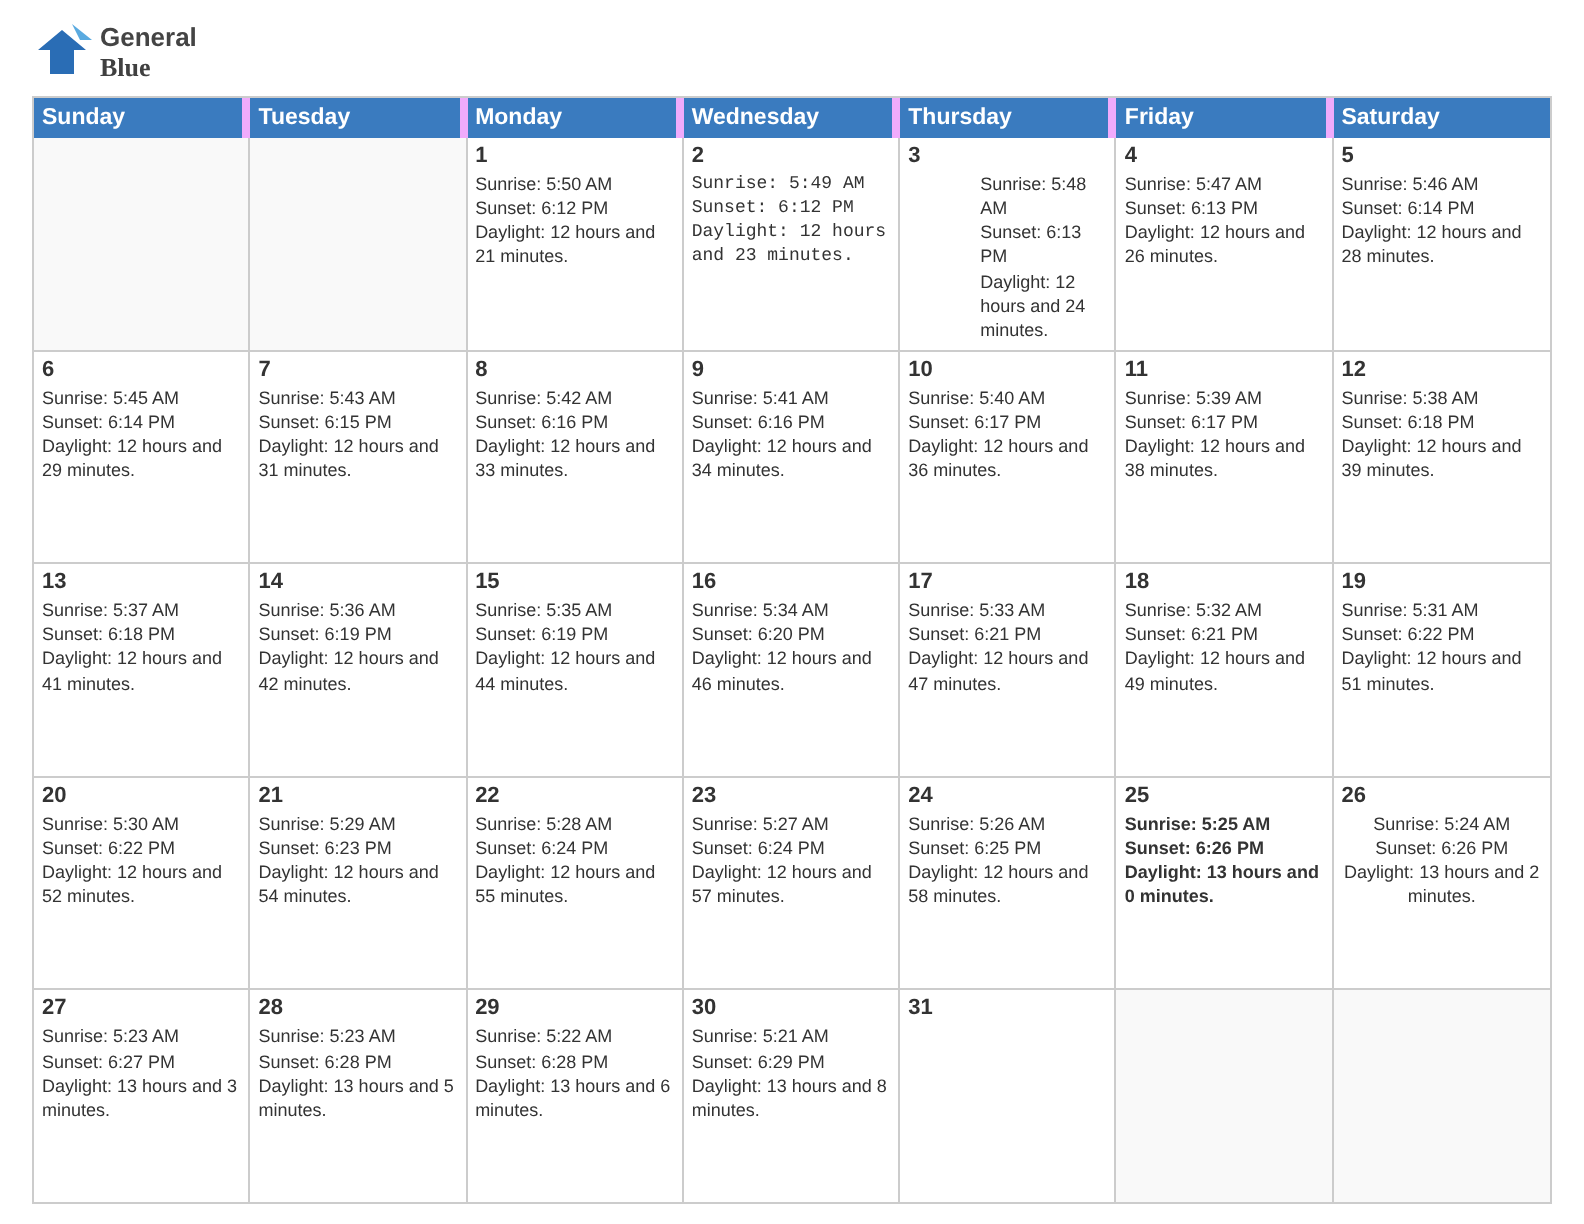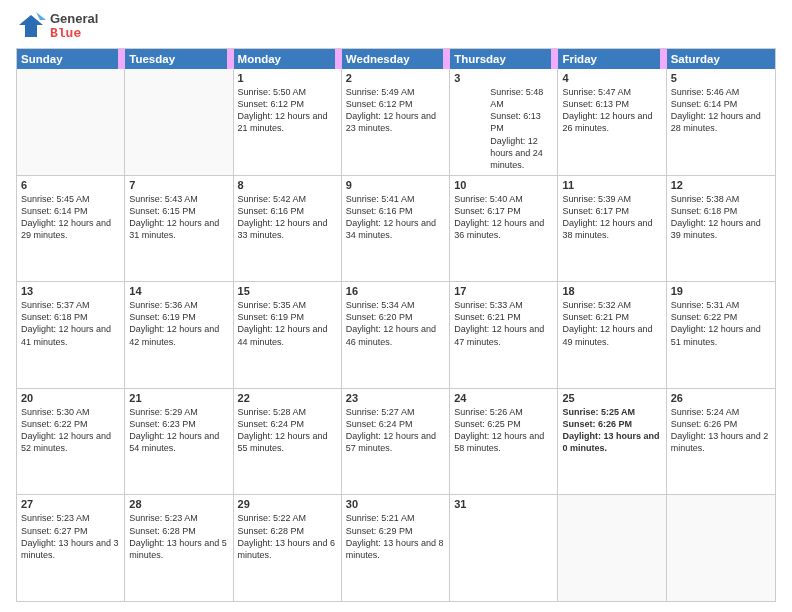--- a/index.html
+++ b/index.html
@@ -52,21 +52,21 @@
       display: grid;
       grid-template-columns: repeat(7, 1fr);
       background: #3a7bbf;
     }
     .cal-header-cell {
       color: #fff;
       font-size: 11.5px;
       font-weight: bold;
       padding: 4px 4px;
       text-align: left;
-      border-right: 7px solid #f0abfc;
+      border-right: 4px solid #f0abfc;
     }
     .cal-header-cell:last-child { border-right: none; }
     .cal-body {
       flex: 1;
       display: flex;
       flex-direction: column;
     }
     .cal-row {
       display: grid;
       grid-template-columns: repeat(7, 1fr);
@@ -101,21 +101,21 @@
 
 <div class="page">
   <div class="header">
     <div class="logo" style="display: flex; flex-direction: row; align-items: center; gap: 4px;">
         <svg width="30" height="30" viewBox="0 0 30 30">
           <polygon points="15,3 27,13 21,13 21,25 9,25 9,13 3,13" fill="#2a6db5"></polygon>
           <polygon points="20,0 30,8 24,8" fill="#5aaae0"></polygon>
         </svg>
         <div>
           <div style="font-size: 13px; font-weight: bold; color: rgb(68, 68, 68); font-family: Arial; line-height: 1.15;">General</div>
-          <div style="font-size: 13px; font-weight: bold; color: #ef4444; font-family: Liberation Mono, monospace; line-height: 1.15;">Blue</div>
+          <div style="font-size: 13px; font-weight: bold; color: #404040; font-family: Liberation Serif, serif; line-height: 1.15;">Blue</div>
         </div>
       </div>
     <div class="title-block">
       <div class="month-title"></div>
       <div class="subtitle"></div>
     </div>
   </div>
 
   <div class="calendar">
     <div class="cal-header">
@@ -132,21 +132,21 @@
           <div class="cal-cell empty"></div>
           <div class="cal-cell empty"></div>
           <div class="cal-cell">
             <div class="day-num">1</div>
             <div class="day-info" style="white-space: pre-line;">Sunrise: 5:50 AM
 Sunset: 6:12 PM
 Daylight: 12 hours and 21 minutes.</div>
           </div>
           <div class="cal-cell">
             <div class="day-num">2</div>
-            <div class="day-info" style="white-space: pre-line;">Sunrise: 5:49 AM
+            <div class="day-info" style="white-space: pre-line; font-family: Liberation Mono, monospace;">Sunrise: 5:49 AM
 Sunset: 6:12 PM
 Daylight: 12 hours and 23 minutes.</div>
           </div>
           <div class="cal-cell">
             <div class="day-num">3</div>
             <div class="day-info" style="white-space: pre-line; margin-left: 36px;">Sunrise: 5:48 AM
 Sunset: 6:13 PM
 Daylight: 12 hours and 24 minutes.</div>
           </div>
           <div class="cal-cell">
@@ -282,21 +282,21 @@
 Daylight: 12 hours and 58 minutes.</div>
           </div>
           <div class="cal-cell">
             <div class="day-num">25</div>
             <div class="day-info" style="white-space: pre-line; font-weight: bold;">Sunrise: 5:25 AM
 Sunset: 6:26 PM
 Daylight: 13 hours and 0 minutes.</div>
           </div>
           <div class="cal-cell">
             <div class="day-num">26</div>
-            <div class="day-info" style="white-space: pre-line;">Sunrise: 5:24 AM
+            <div class="day-info" style="white-space: pre-line; text-align: center;">Sunrise: 5:24 AM
 Sunset: 6:26 PM
 Daylight: 13 hours and 2 minutes.</div>
           </div>
         </div>
         <div class="cal-row">
           <div class="cal-cell">
             <div class="day-num">27</div>
             <div class="day-info" style="white-space: pre-line;">Sunrise: 5:23 AM
 Sunset: 6:27 PM
 Daylight: 13 hours and 3 minutes.</div>

